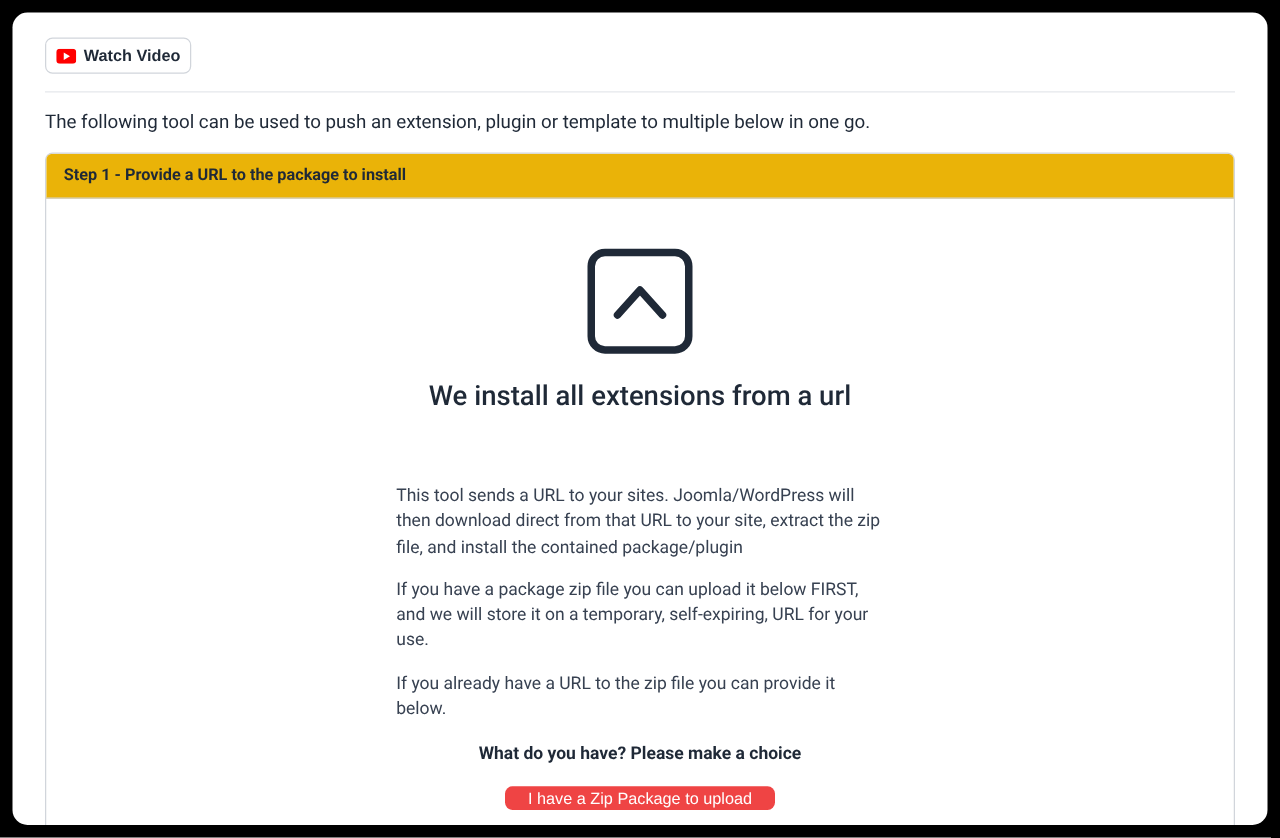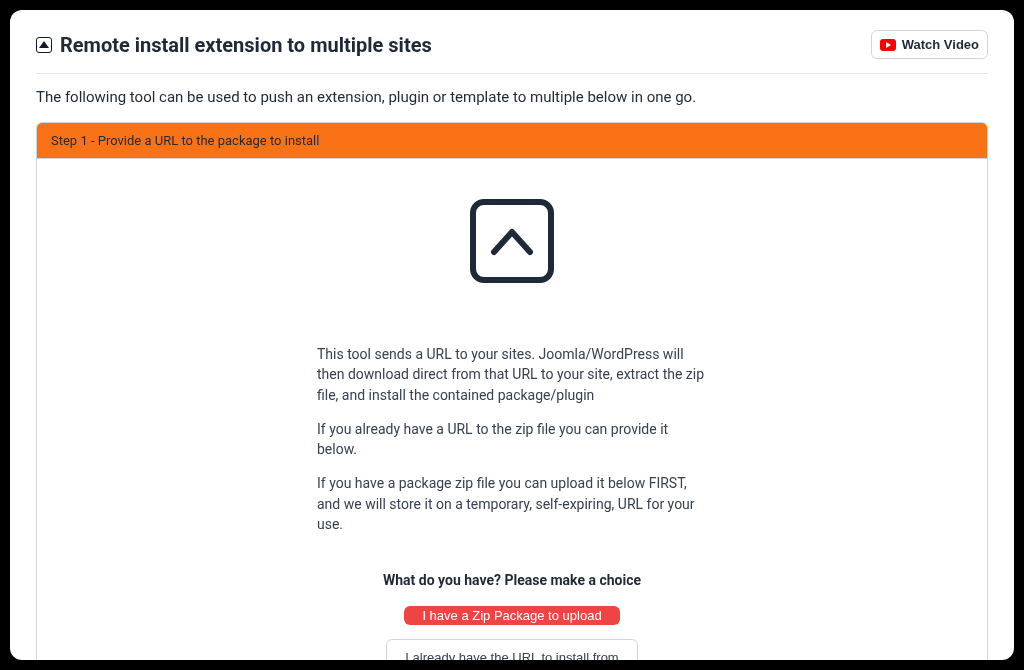--- a/index.html
+++ b/index.html
@@ -76,25 +76,25 @@
       font-size: 15px;
       color: #1f2937;
       margin-bottom: 16px;
     }
     .panel {
       border: 1px solid #d1d5db;
       border-radius: 6px;
       overflow: hidden;
     }
     .panel-header {
-      background: #f97316;
+      background: #eab308;
       border-bottom: 1px solid #d1d5db;
       padding: 10px 14px;
       font-size: 13px;
-      font-weight: 400;
+      font-weight: 700;
       color: #1f2937;
     }
     .panel-body {
       padding: 40px 20px 40px;
       display: flex;
       flex-direction: column;
       align-items: center;
     }
     .upload-icon-box {
       width: 84px;
@@ -121,21 +121,21 @@
     .desc-block p {
       font-size: 14px;
       color: #374151;
       line-height: 1.45;
       margin-bottom: 14px;
     }
     .choice-prompt {
       font-size: 14px;
       font-weight: 700;
       color: #1f2937;
-      margin-top: 24px;
+      margin-top: 4px;
       margin-bottom: 18px;
       text-align: center;
     }
     .btn-primary {
       background: #ef4444;
       color: #fff;
       border: none;
       border-radius: 6px;
       padding: 2px 18px;
       font-size: 13px;
@@ -153,28 +153,20 @@
       font-weight: 400;
       cursor: pointer;
     }
   </style>
 </head>
 <body>
 
 <div class="window">
 
   <div class="header-row">
-    <div class="header-left">
-      <span class="collapse-box">
-        <svg width="10" height="7" viewBox="0 0 10 7">
-          <path d="M5 0 L10 7 L0 7 Z" fill="#111827"></path>
-        </svg>
-      </span>
-      <h1 class="page-title">Remote install extension to multiple sites</h1>
-    </div>
     <button class="watch-btn">
       <span>
         <svg width="16" height="12" viewBox="0 0 16 12">
           <rect x="0" y="0" width="16" height="12" rx="3" fill="#ff0000"></rect>
           <path d="M6 3 L11 6 L6 9 Z" fill="#fff"></path>
         </svg>
       </span>
       <span>Watch Video</span>
     </button>
   </div>
@@ -186,25 +178,26 @@
   <div class="panel">
     <div class="panel-header">Step 1 - Provide a URL to the package to install</div>
     <div class="panel-body">
 
       <div class="upload-icon-box">
         <svg width="44" height="30" viewBox="0 0 44 30">
           <path d="M4 26 L22 6 L40 26" stroke="#1f2937" stroke-width="6" fill="none" stroke-linecap="round" stroke-linejoin="round"></path>
         </svg>
       </div>
 
+      <h2 class="subheading">We install all extensions from a url</h2>
 
       <div class="desc-block">
         <p>This tool sends a URL to your sites. Joomla/WordPress will then download direct from that URL to your site, extract the zip file, and install the contained package/plugin</p>
+        <p>If you have a package zip file you can upload it below FIRST, and we will store it on a temporary, self-expiring, URL for your use.</p>
         <p>If you already have a URL to the zip file you can provide it below.</p>
-        <p>If you have a package zip file you can upload it below FIRST, and we will store it on a temporary, self-expiring, URL for your use.</p>
       </div>
 
       <div class="choice-prompt">What do you have? Please make a choice</div>
 
       <button class="btn-primary">I have a Zip Package to upload</button>
 
       <button class="btn-secondary">I already have the URL to install from</button>
 
     </div>
   </div>

